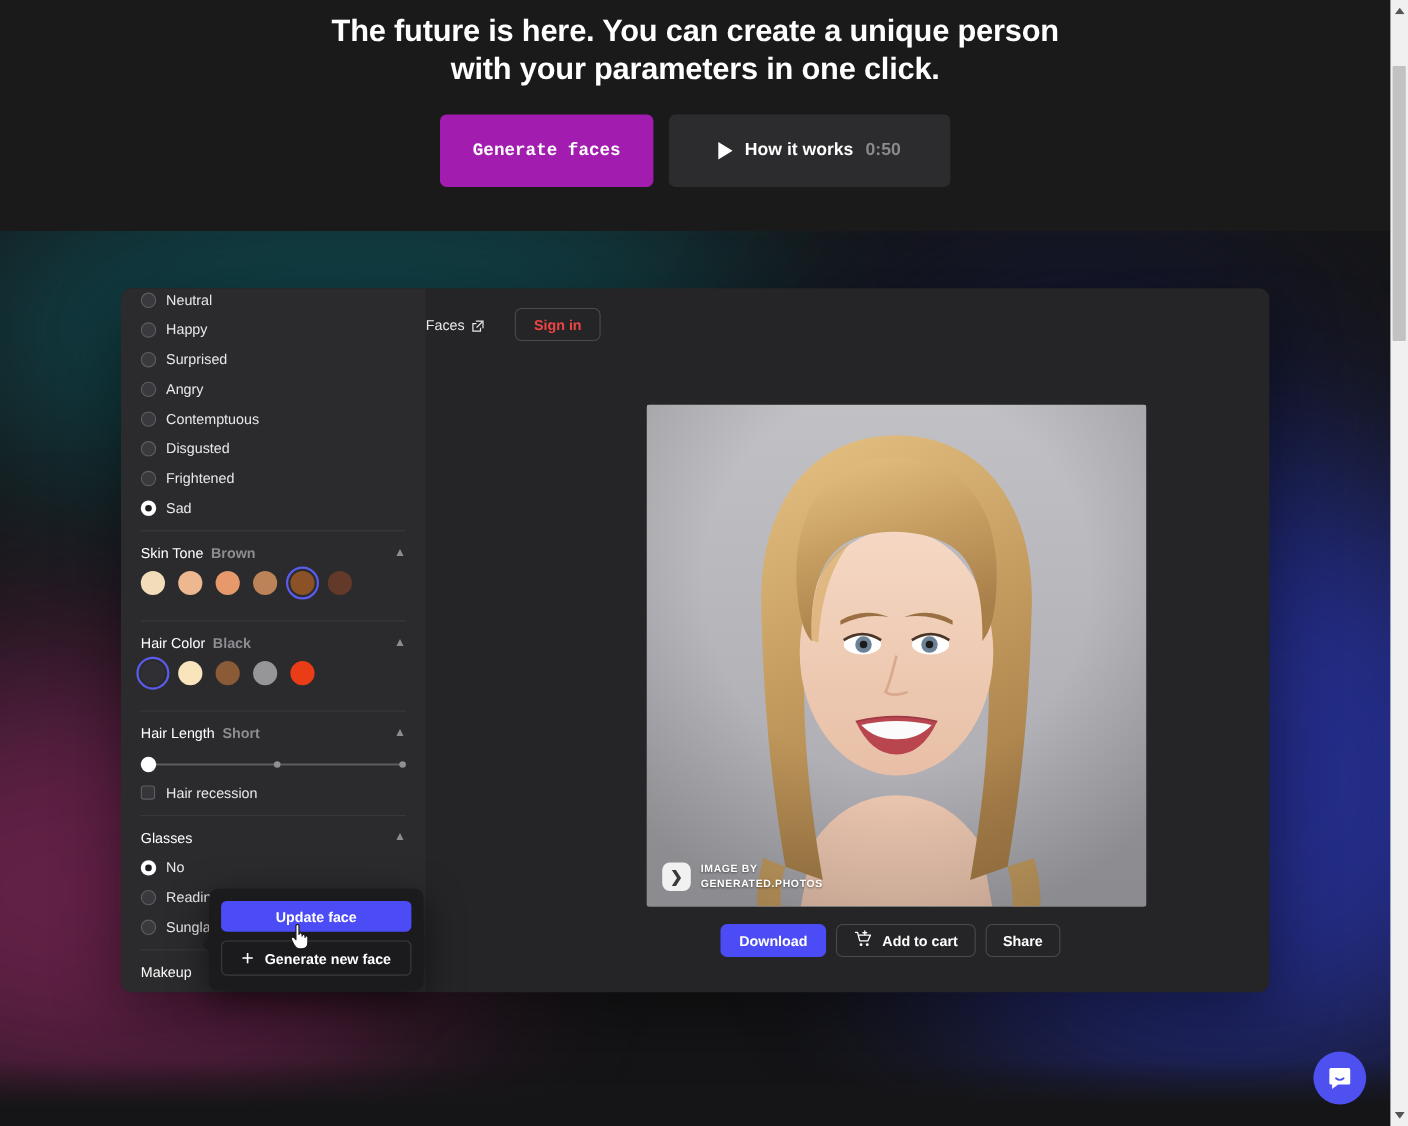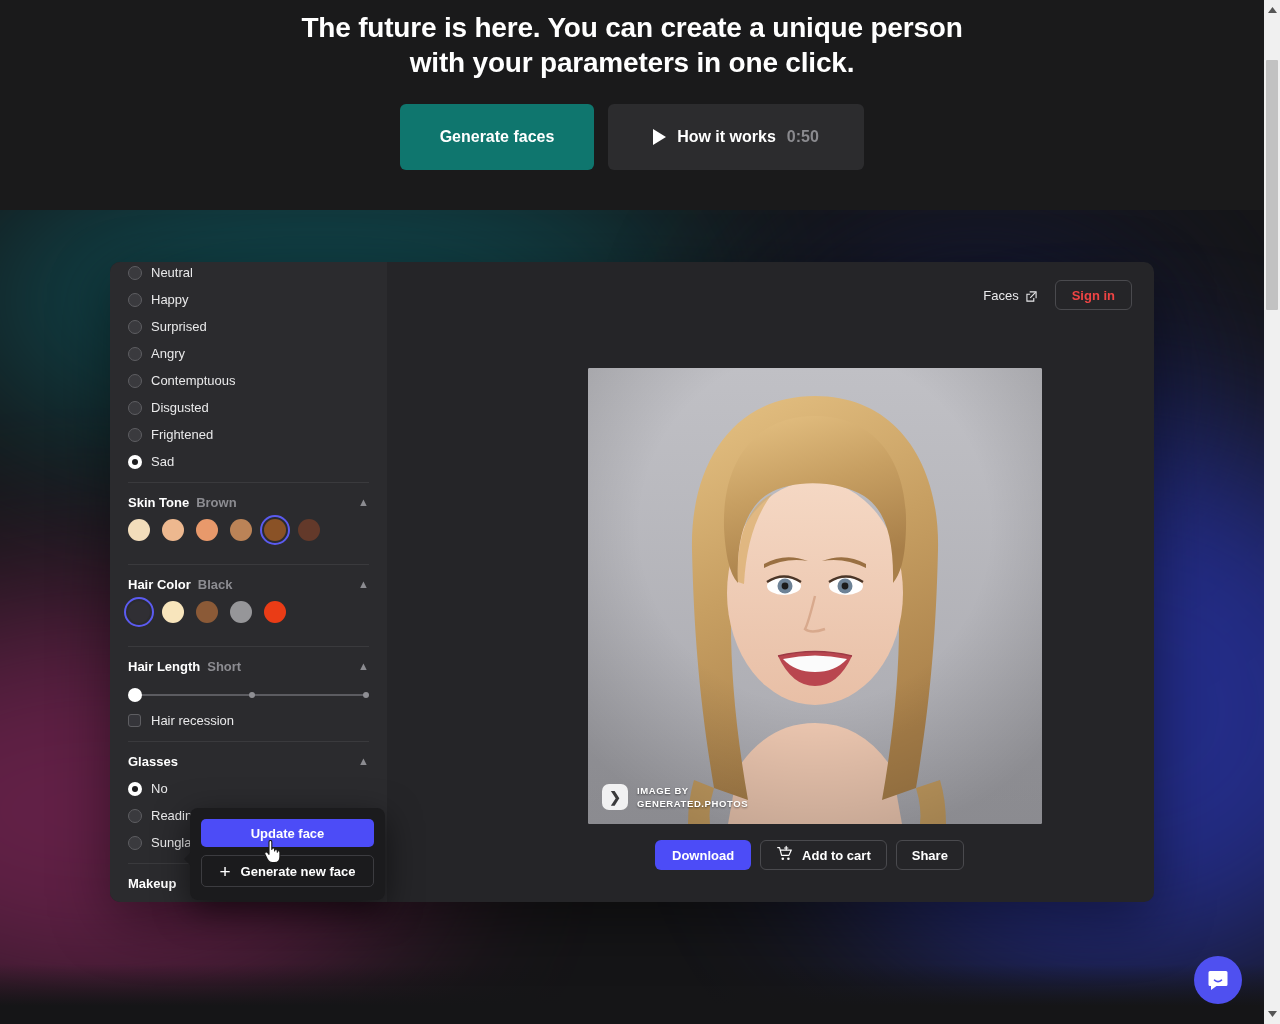--- a/index.html
+++ b/index.html
@@ -25,23 +25,23 @@
                  background:linear-gradient(to bottom, rgba(21,21,23,0), #151517 70%); }
 
   
   .hero { position:absolute; left:0; top:0; width:1264px; padding-top:10px; text-align:center; z-index:5;}
   .hero h1 {
     font-size:28px; line-height:35px; font-weight:bold; letter-spacing:-0.2px;
     color:#ffffff;
   }
   .hero-actions { margin-top:24px; display:flex; justify-content:center; gap:14px; }
   .btn-generate {
-    background:#0f766e; color:#fff; font-size:16px; font-weight:bold;
+    background:#a21caf; color:#fff; font-size:16px; font-weight:bold;
     border:none; border-radius:6px; width:194px; height:66px; cursor:pointer;
-    font-family:Liberation Sans, sans-serif;
+    font-family:Liberation Mono, monospace;
   }
   .btn-how {
     background:#2c2c2e; color:#fff; border:none; border-radius:6px;
     width:256px; height:66px; display:flex; align-items:center; justify-content:center;
     gap:11px; cursor:pointer; font-family:"Liberation Sans", sans-serif;
   }
   .btn-how .lbl { font-size:16px; font-weight:bold; }
   .btn-how .dur { font-size:16px; font-weight:bold; color:#8a8a8e; }
   .tri { width:0;height:0;border-left:13px solid #fff;border-top:8px solid transparent;border-bottom:8px solid transparent; }
 
@@ -63,21 +63,21 @@
     width:14px;height:14px;border-radius:50%;border:1px solid #5e5e62;background:#3a3a3e;
     flex:0 0 14px; cursor:pointer;
   }
   .radio.on { background:#fff; border:none; position:relative; }
   .radio.on:after{ content:""; position:absolute; left:4px; top:4px; width:6px;height:6px;border-radius:50%; background:#1c1c1e; }
   .opt-label { font-size:13px; color:#e9e9ea; }
 
   .divider { height:1px; background:#3a3a3d; margin:10px 0 0 0; }
 
   .sec-head { display:flex; align-items:center; padding:12px 0 9px 0; }
-  .sec-title { font-size:13px; font-weight:bold; color:#fff; }
+  .sec-title { font-size:13px; font-weight:normal; color:#fff; }
   .sec-value { font-size:13px; color:#8c8c91; margin-left:7px;font-weight:bold; }
   .chev { margin-left:auto; color:#8c8c91; font-size:11px; line-height:1; cursor:pointer; }
 
   .swatches { display:flex; gap:12px; padding-bottom:13px; }
   .sw { width:22px;height:22px;border-radius:50%; cursor:pointer; }
   .sw-wrap { width:22px;height:22px;position:relative; }
   .sw-wrap.sel { outline:2px solid #5b5bf0; outline-offset:2px; border-radius:50%; }
 
   .slider-wrap { padding:6px 0 12px 0; position:relative; height:26px; }
   .track { position:absolute; left:6px; right:4px; top:11px; height:2px; background:#5c5c61; border-radius:2px; }
@@ -85,21 +85,21 @@
   .tick.t2{ left:50%; }
   .tick.t3{ right:0px; }
   .thumb { position:absolute; left:0; top:5px; width:14px;height:14px;border-radius:50%;background:#fff; cursor:pointer; }
 
   .chk-row { display:flex; align-items:center; gap:10px; height:22px; margin-bottom:6px; }
   .chk { width:13px;height:13px;border-radius:3px;border:1px solid #5e5e62;background:#35353a; flex:0 0 13px; cursor:pointer; }
   .chk-label { font-size:13px; color:#e9e9ea; }
 
   
   .main { flex:1; position:relative; }
-  .main-top { display:flex; align-items:center; justify-content:flex-end; gap:18px; padding:18px 22px 0 0; }
+  .main-top { display:flex; align-items:center; justify-content:flex-start; gap:28px; padding:18px 22px 0 0; }
   .faces-link { display:flex; align-items:center; gap:7px; font-size:13px; color:#eaeaec; cursor:pointer; }
   .ext-ico { width:11px;height:11px; position:relative; display:inline-block; }
   .btn-signin {
     background:transparent; color:#ef4444; border:1px solid #4a4a4e; border-radius:6px;
     height:30px; padding:0 16px; font-size:13px; font-weight:bold; cursor:pointer;
     font-family:"Liberation Sans", sans-serif;
   }
 
   .photo-wrap { position:absolute; left:201px; top:106px; width:454px; height:456px; }
   .photo { width:100%; height:100%; border-radius:2px; overflow:hidden; position:relative; background:#b3b3b8; }

